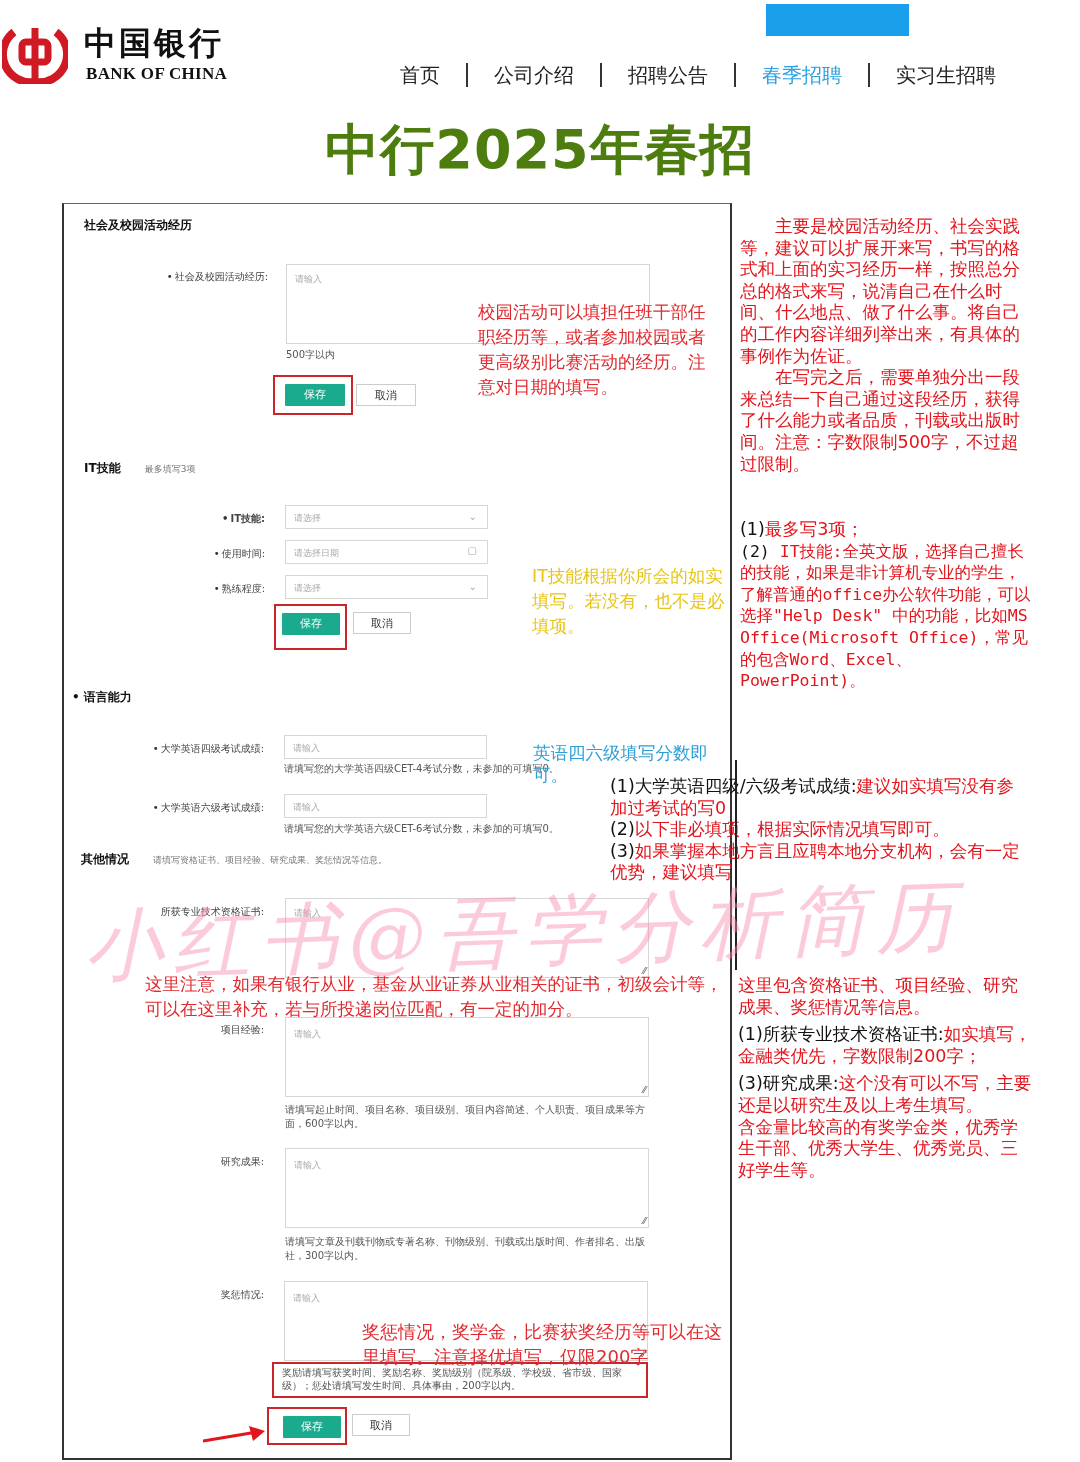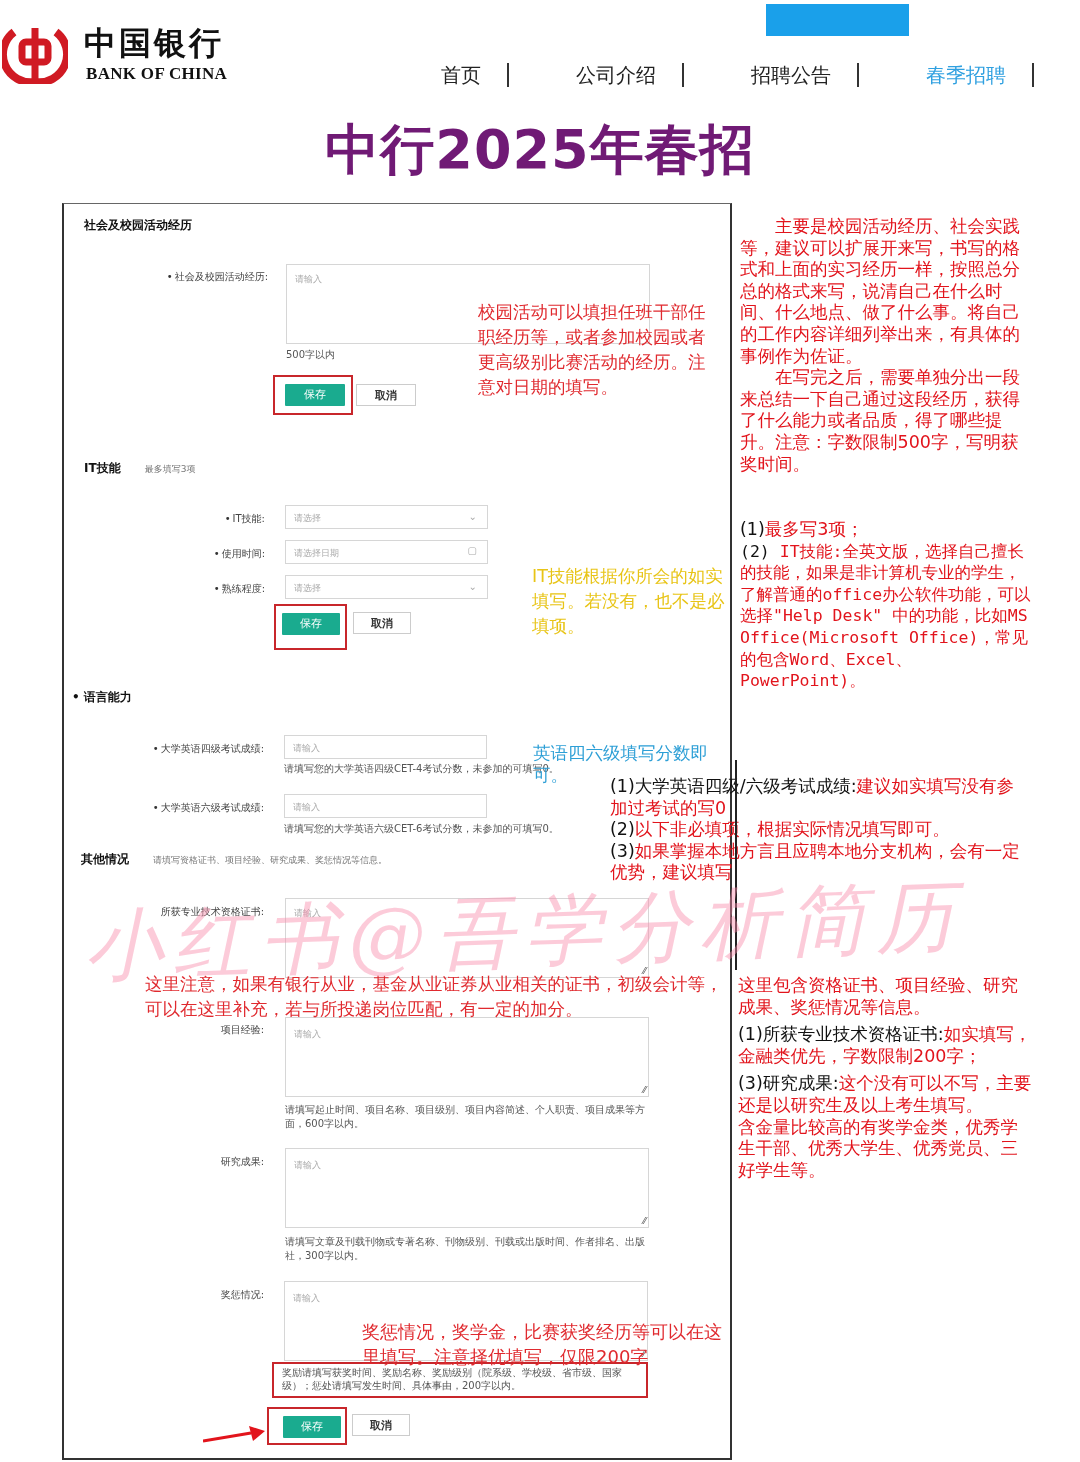--- a/index.html
+++ b/index.html
@@ -7,38 +7,38 @@
     body { position: relative; font-family: "DejaVu Sans", "Liberation Sans", sans-serif; color: #222; }
 
     .abs { position: absolute; }
 
     
     .logo-mark { left: 2px; top: 26px; width: 66px; height: 58px; }
     .logo-cn { left: 84px; top: 22px; font-family: "DejaVu Serif", serif; font-size: 32px; font-weight: bold; letter-spacing: 3px; color: #111; }
     .logo-en { left: 86px; top: 64px; font-family: "Liberation Serif", serif; font-size: 17px; font-weight: bold; color: #111; letter-spacing: 0.3px; }
     .blue-bar { left: 766px; top: 4px; width: 143px; height: 32px; background: #1aa0ea; }
     .nav { left: 400px; top: 60px; height: 30px; display: flex; align-items: center; font-size: 20px; color: #222; }
-    .nav .item { cursor: pointer; white-space: nowrap; margin-left: 41px; }
+    .nav .item { cursor: pointer; white-space: nowrap; }
     .nav .sep { width: 2px; height: 24px; background: #333; margin: 0 26px; }
     .nav .item.active { color: #2fa0e0; }
 
-    .page-title { left: 0; width: 1080px; top: 114px; text-align: center; font-size: 54px; font-weight: bold; color: #701a75; letter-spacing: 1px; }
+    .page-title { left: 0; width: 1080px; top: 114px; text-align: center; font-size: 54px; font-weight: bold; color: #4d7c0f; letter-spacing: 1px; }
 
     
     .panel { left: 62px; top: 203px; width: 670px; height: 1257px; border: 2px solid #333; border-top: 1px solid #666; background: #fff; }
     .sec-title { font-size: 12px; font-weight: bold; color: #111; }
     .sec-title .sub { font-size: 9px; font-weight: normal; color: #777; margin-left: 24px; }
     .field-label { font-size: 10px; color: #444; text-align: right; white-space: nowrap; }
     .field-label .req { color: #333; margin-right: 2px; }
     .textbox { border: 1px solid #d6d6d6; background: #fff; }
     .ph { font-size: 9px; color: #aaa; position: absolute; left: 8px; top: 8px; }
     .hint { font-size: 10px; color: #555; line-height: 14px; }
     .select .chev { position: absolute; right: 10px; top: 5px; font-size: 10px; color: #aaa; }
     .btn-save { background: #1aab8f; color: #fff; font-size: 11px; text-align: center; line-height: 22px; width: 60px; height: 22px; border-radius: 1px; cursor: pointer; }
-    .btn-cancel { background: #fff; color: #333; font-size: 11px; text-align: center; line-height: 22px; width: 60px; height: 22px; border: 1px solid #ccc; cursor: pointer; font-weight: bold; }
+    .btn-cancel { background: #fff; color: #333; font-size: 11px; text-align: center; line-height: 22px; width: 60px; height: 22px; border: 1px solid #ccc; cursor: pointer; }
     .redbox { border: 2px solid #c8262b; }
     .resize { position: absolute; right: 2px; bottom: 1px; font-size: 9px; color: #555; }
 
     
     .note { font-size: 17.5px; line-height: 21.6px; font-weight: normal; color: #e2141c; }
     .note .blk { color: #111; }
     .note-indent { text-indent: 2em; }
     .note-red-thin { font-weight: normal; color: #e02a2f; font-size: 17.5px; line-height: 25px; }
     .note-yellow { color: #e8c416; font-size: 17.5px; line-height: 25px; font-weight: normal; }
     .note-blue { color: #2d9fd6; font-size: 17.5px; line-height: 22px; font-weight: normal; }
@@ -83,21 +83,21 @@
 <div class="abs textbox" style="left:286px; top:264px; width:364px; height:80px;">
   <span class="ph">请输入</span>
 </div>
 <div class="abs hint" style="left:286px; top:348px;">500字以内</div>
 <div class="abs redbox" style="left:273px; top:375px; width:80px; height:40px;"></div>
 <div class="abs btn-save" style="left:285px; top:384px;">保存</div>
 <div class="abs btn-cancel" style="left:356px; top:384px;">取消</div>
 
 <div class="abs sec-title" style="left:84px; top:460px;"><span>IT技能</span><span class="sub">最多填写3项</span></div>
 
-<div class="abs field-label" style="left:150px; top:512px; width:115px;"><span class="req">•</span><span>IT技能:</span></div>
+<div class="abs field-label" style="left:150px; top:512px; width:115px;font-weight:bold;"><span class="req">•</span><span>IT技能:</span></div>
 <div class="abs textbox select" style="left:285px; top:505px; width:203px; height:24px;">
   <span class="ph" style="top:6px;">请选择</span>
   <span class="chev">⌄</span>
 </div>
 <div class="abs field-label" style="left:150px; top:547px; width:115px;"><span class="req">•</span><span>使用时间:</span></div>
 <div class="abs textbox select" style="left:285px; top:540px; width:203px; height:24px;">
   <span class="ph" style="top:6px;">请选择日期</span>
   <span class="chev" style="top:4px;">▢</span>
 </div>
 <div class="abs field-label" style="left:150px; top:582px; width:115px;"><span class="req">•</span><span>熟练程度:</span></div>
@@ -160,21 +160,21 @@
   <svg width="64" height="20" viewBox="0 0 64 20">
     <line x1="0" y1="16" x2="48" y2="8" stroke="#e2141c" stroke-width="3"></line>
     <polygon points="46,1 62,6 50,16" fill="#e2141c"></polygon>
   </svg>
 </div>
 
 <div class="abs note-red-thin" style="left:478px; top:300px; width:240px;">校园活动可以填担任班干部任职经历等，或者参加校园或者更高级别比赛活动的经历。注意对日期的填写。</div>
 
 <div class="abs note" style="left:740px; top:216px; width:292px;">
   <div class="note-indent">主要是校园活动经历、社会实践等，建议可以扩展开来写，书写的格式和上面的实习经历一样，按照总分总的格式来写，说清自己在什么时间、什么地点、做了什么事。将自己的工作内容详细列举出来，有具体的事例作为佐证。</div>
-  <div class="note-indent">在写完之后，需要单独分出一段来总结一下自己通过这段经历，获得了什么能力或者品质，得了哪些提升。注意：字数限制500字，写明获奖时间。</div>
+  <div class="note-indent">在写完之后，需要单独分出一段来总结一下自己通过这段经历，获得了什么能力或者品质，刊载或出版时间。注意：字数限制500字，不过超过限制。</div>
 </div>
 
 <div class="abs note-yellow" style="left:532px; top:564px; width:194px;">IT技能根据你所会的如实填写。若没有，也不是必填项。</div>
 
 <div class="abs note" style="left:740px; top:519px; width:296px;">
   <div><span class="blk">(1)</span><span>最多写3项；</span></div>
   <div class="mono" style="font-size:16.5px;"><span class="blk">(2)</span><span> IT技能:全英文版，选择自己擅长的技能，如果是非计算机专业的学生，了解普通的office办公软件功能，可以选择"Help Desk" 中的功能，比如MS Office(Microsoft Office)，常见的包含Word、Excel、PowerPoint)。</span></div>
 </div>
 
 <div class="abs note-blue" style="left:533px; top:742px; width:190px;">英语四六级填写分数即可。</div>

